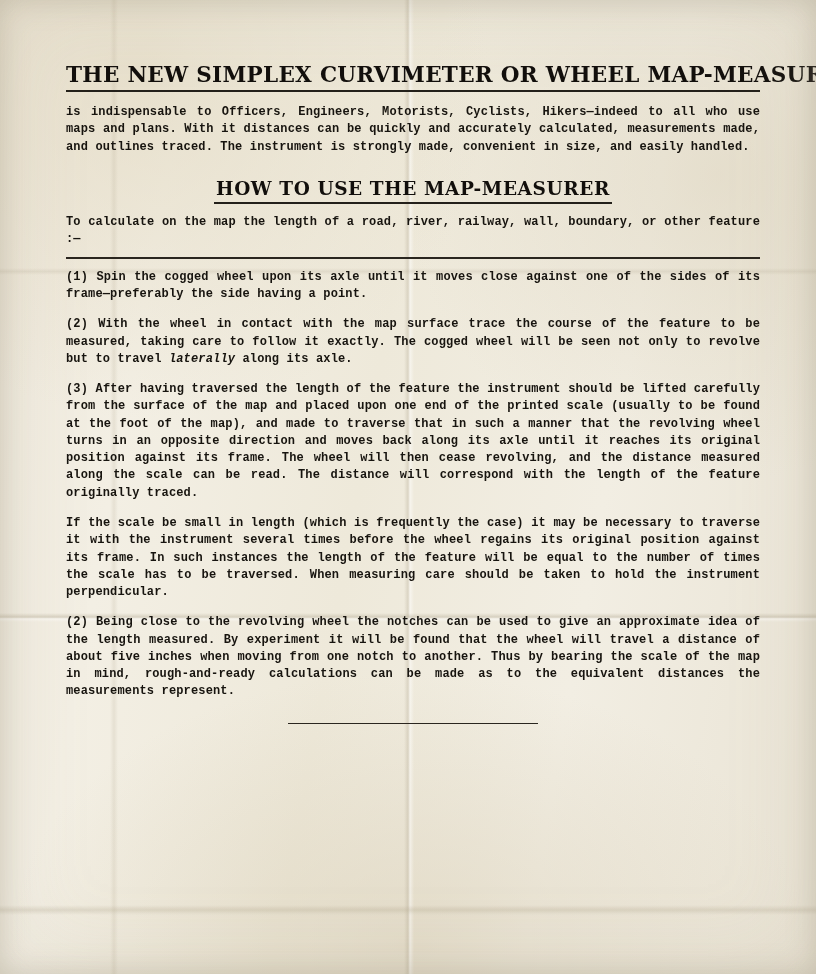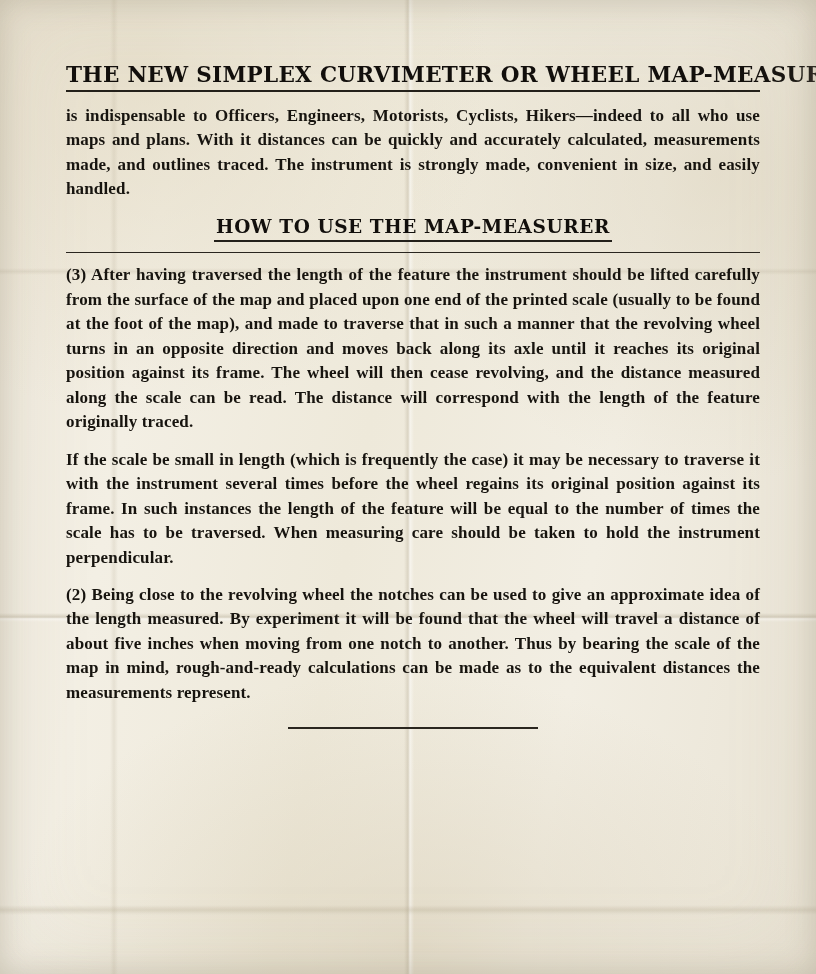--- a/index.html
+++ b/index.html
@@ -75,35 +75,35 @@
     white-space: nowrap;
   }
   .rule-full {
     height: 2px;
     background: #23201a;
     margin: 3px 0 12px 0;
     width: 694px;
   }
 
   p.body {
-    font-family: Liberation Serif, serif;
-    font-size: 17px;
+    font-family: Liberation Mono, monospace;
+    font-size: 12px;
     line-height: 1.44;
     margin: 0 6px 13px 0;
     text-align: justify;
     color: #17140f;
     letter-spacing: 0.15px;
     font-weight: 600;
     width: 694px;
   }
   p.body.tight { margin-bottom: 9px; }
 
   .section-head-wrap {
     text-align: center;
-    margin: 14px 0 10px 0;
+    margin: 22px 0 10px 0;
     width: 694px;
   }
   h2.section-head {
     display: inline-block;
     font-family: "DejaVu Serif", serif;
     font-size: 18.5px;
     font-weight: bold;
     letter-spacing: 0.6px;
     margin: 0;
     padding: 0 2px 3px 2px;
@@ -142,22 +142,25 @@
 
     <h1 class="doc-title">THE NEW SIMPLEX CURVIMETER OR WHEEL MAP-MEASURER</h1>
     <div class="rule-full"></div>
 
     <p class="body">is indispensable to Officers, Engineers, Motorists, Cyclists, Hikers—indeed to all who use maps and plans. With it distances can be quickly and accurately calculated, measurements made, and outlines traced. The instrument is strongly made, convenient in size, and easily handled.</p>
 
     <div class="section-head-wrap">
       <h2 class="section-head">HOW TO USE THE MAP-MEASURER</h2>
     </div>
 
+    <p class="body tight">To calculate on the map the length of a road, river, railway, wall, boundary, or other feature :—</p>
     <div class="rule-short"></div>
 
+    <p class="body">(1)  Spin the cogged wheel upon its axle until it moves close against one of the sides of its frame—preferably the side having a point.</p>
+    <p class="body">(2)  With the wheel in contact with the map surface trace the course of the feature to be measured, taking care to follow it exactly.  The cogged wheel will be seen not only to revolve but to travel <em class="it">laterally</em> along its axle.</p>
     <p class="body">(3)  After having traversed the length of the feature the instrument should be lifted carefully from the surface of the map and placed upon one end of the printed scale (usually to be found at the foot of the map), and made to traverse that in such a manner that the revolving wheel turns in an opposite direction and moves back along its axle until it reaches its original position against its frame.  The wheel will then cease revolving, and the distance measured along the scale can be read.  The distance will correspond with the length of the feature originally traced.</p>
 
     <p class="body">If the scale be small in length (which is frequently the case) it may be necessary to traverse it with the instrument several times before the wheel regains its original position against its frame.  In such instances the length of the feature will be equal to the number of times the scale has to be traversed.  When measuring care should be taken to hold the instrument perpendicular.</p>
 
 
     <p class="body">(2)  Being close to the revolving wheel the notches can be used to give an approximate idea of the length measured.  By experiment it will be found that the wheel will travel a distance of about five inches when moving from one notch to another.  Thus by bearing the scale of the map in mind, rough-and-ready calculations can be made as to the equivalent distances the measurements represent.</p>
 
     <div class="footer-rule"></div>
 
   </div>

